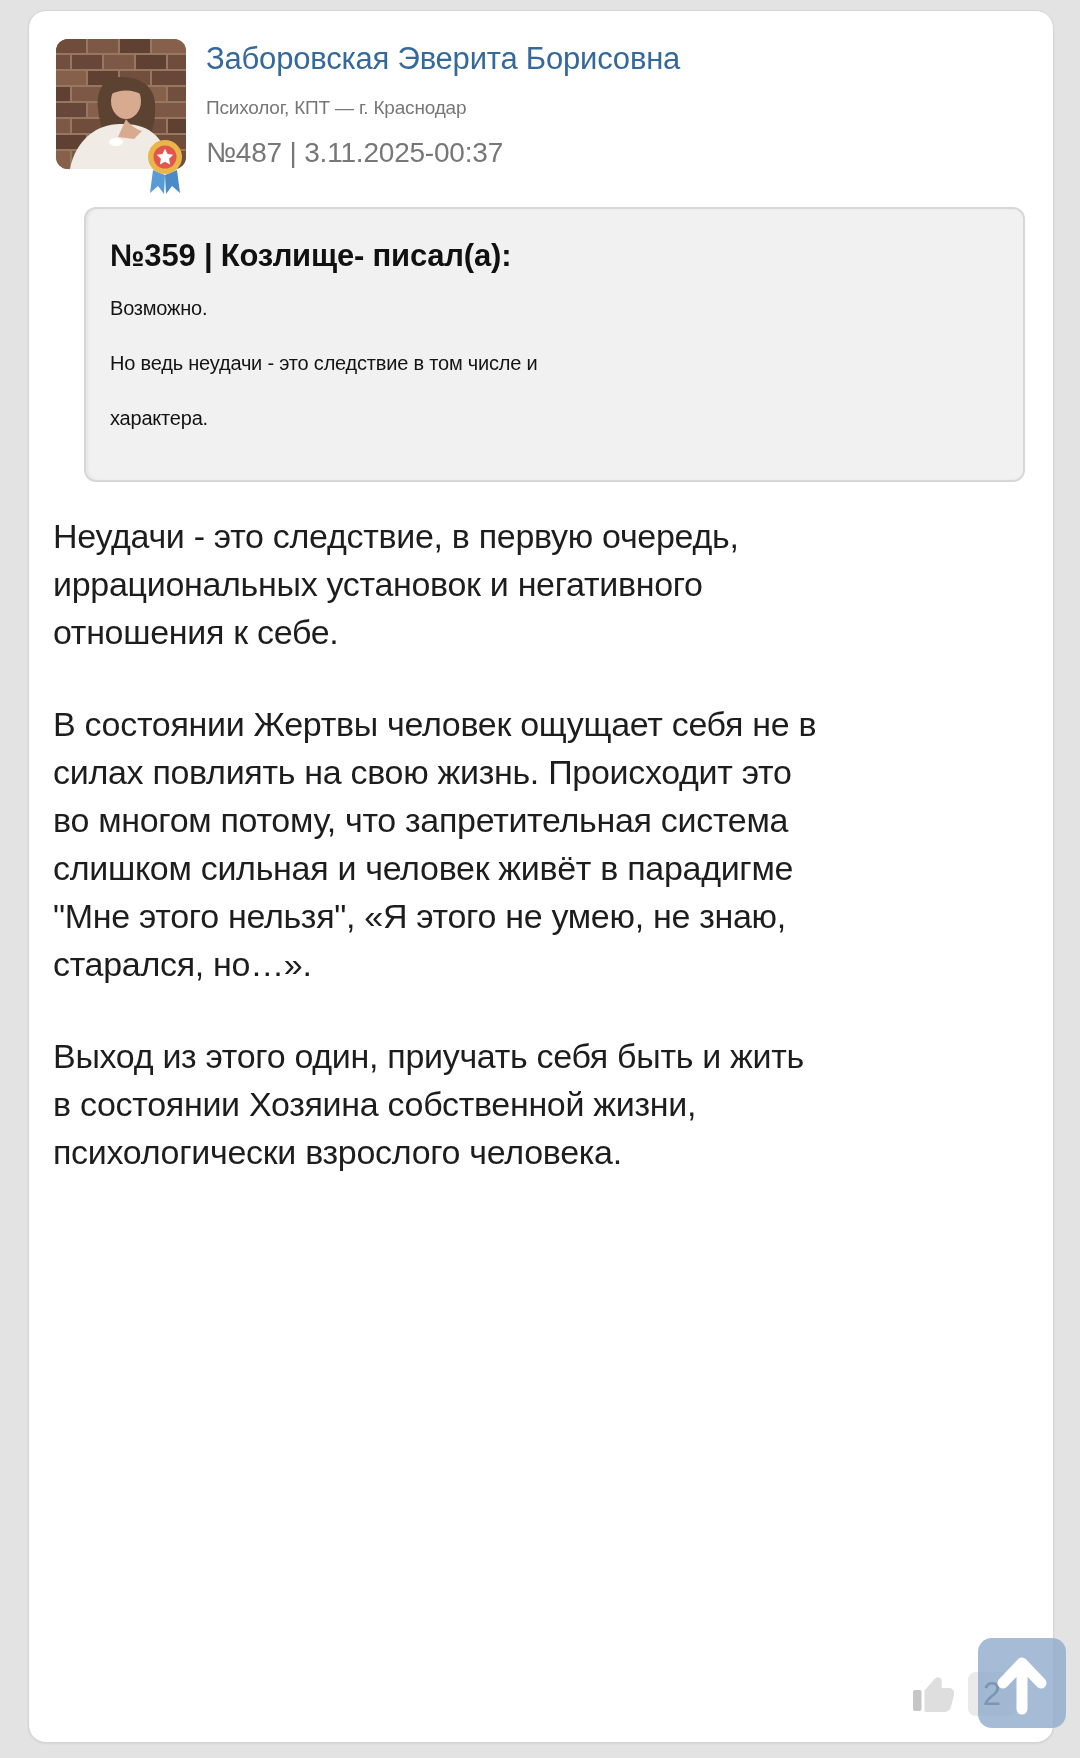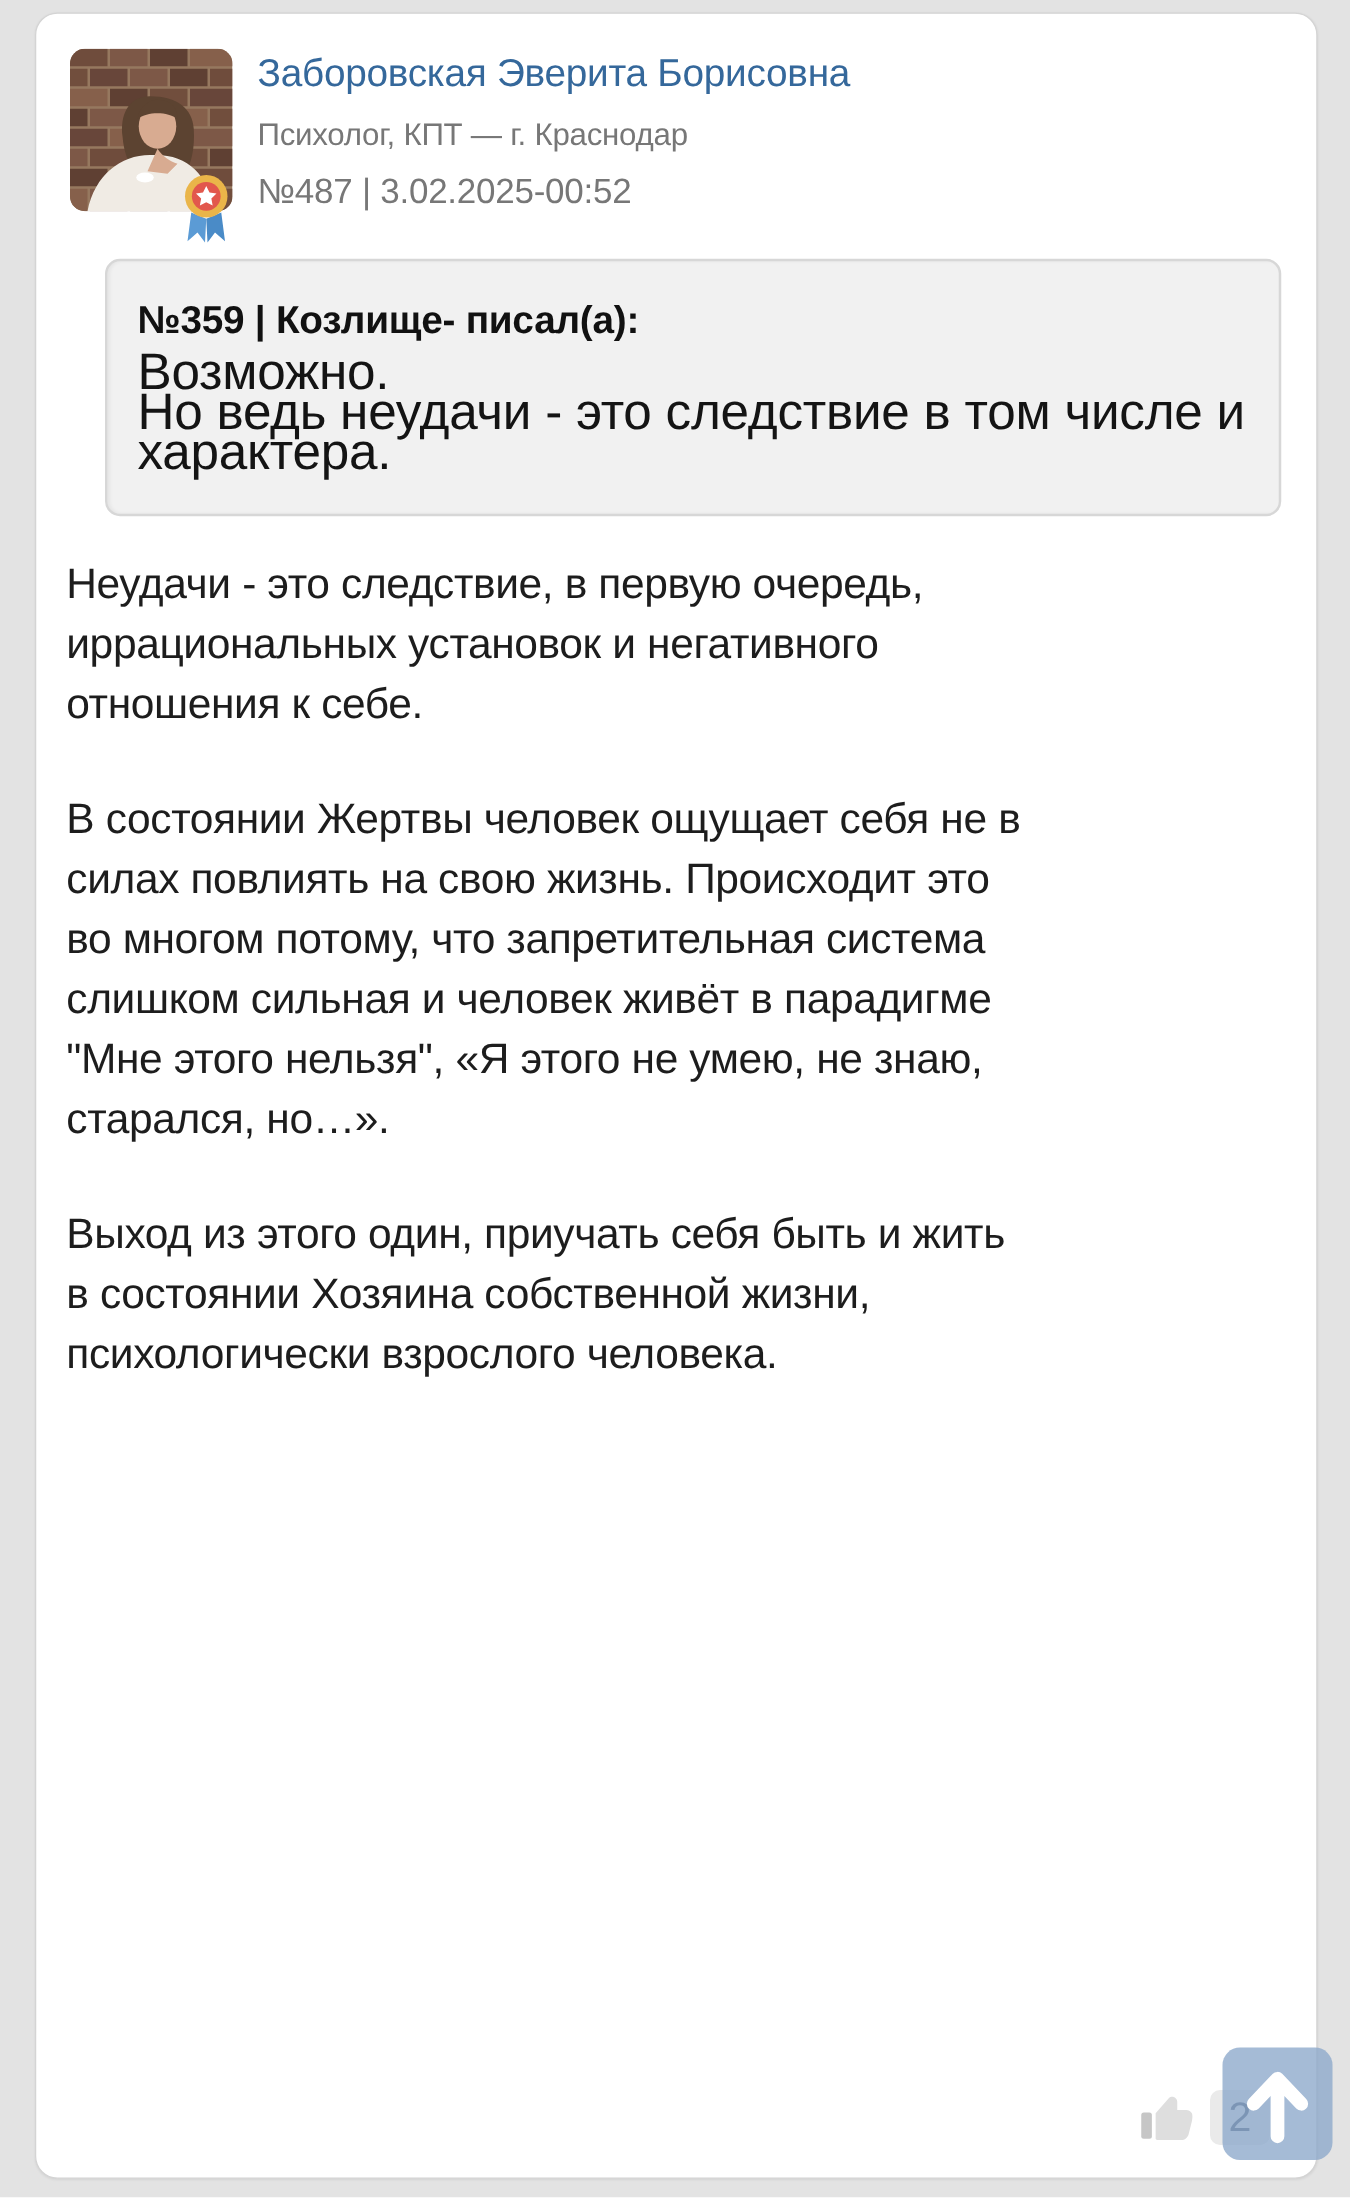--- a/index.html
+++ b/index.html
@@ -14,31 +14,31 @@
   }
 
   
   .post-header{display:flex;align-items:flex-start;}
   .avatar-wrap{position:relative;width:130px;height:130px;margin:2px 0 0 3px;flex:0 0 auto;}
   .avatar-img{width:130px;height:130px;border-radius:12px;overflow:hidden;display:block;}
   .award-badge{position:absolute;left:85px;top:98px;width:48px;height:62px;}
   .header-text{margin-left:20px;padding-top:2px;min-width:0;}
   .author-name{display:inline-block;color:#35689b;font-size:31px;font-weight:normal;
     line-height:40px;text-decoration:none;letter-spacing:-0.2px;}
-  .author-title{color:#777777;font-size:25px;line-height:34px;margin-top:12px;letter-spacing:-0.2px;}
+  .author-title{color:#777777;font-size:19px;line-height:34px;margin-top:12px;letter-spacing:-0.2px;}
   .post-meta{color:#777777;font-size:28px;line-height:33px;margin-top:11px;letter-spacing:-0.2px;}
 
   
   .quote-block{
     margin:38px 4px 0 31px;background:#f1f1f1;border:2px solid #d7d7d7;border-radius:12px;
     padding:22px 24px 34px;box-sizing:border-box;
     box-shadow:inset 2px 0 3px rgba(0,0,0,0.05);
   }
   .quote-header{font-size:31px;font-weight:bold;color:#111111;line-height:50px;letter-spacing:-0.2px;}
-  .quote-body{font-size:41px;color:#141414;line-height:32px;white-space:pre-line;letter-spacing:-0.2px;}
+  .quote-body{font-size:20px;color:#141414;line-height:55px;white-space:pre-line;letter-spacing:-0.2px;}
 
   
   .post-body{margin:30px 0 0 0;}
   .para{font-size:34px;color:#1d1d1d;line-height:48px;margin:44px 0 0 0;
     white-space:pre-line;letter-spacing:-0.3px;}
   .para:first-child{margin-top:30px;}
 
   
   .like-row{position:absolute;right:37px;bottom:26px;display:flex;align-items:center;}
   .thumb-icon{width:44px;height:44px;display:block;}
@@ -116,21 +116,21 @@
           <path d="M12,33 L9,56 L17,49 L23,57 L24,38 Z" fill="#5b9bd5"></path>
           <path d="M36,33 L39,56 L31,49 L25,57 L24,38 Z" fill="#4a8bc7"></path>
           <circle cx="24" cy="20" r="17" fill="#eab549"></circle>
           <circle cx="24" cy="20" r="11.5" fill="#e2574c"></circle>
           <path d="M24,11.8 L26.6,17.0 L32.2,17.8 L28.1,21.8 L29.1,27.4 L24,24.7 L18.9,27.4 L19.9,21.8 L15.8,17.8 L21.4,17.0 Z" fill="#ffffff"></path>
         </svg>
       </div>
       <div class="header-text">
         <a href="#" class="author-name">Заборовская Эверита Борисовна</a>
         <div class="author-title">Психолог, КПТ — г. Краснодар</div>
-        <div class="post-meta">№487 | 3.02.2025-00:52</div>
+        <div class="post-meta">№487 | 3.11.2025-00:37</div>
       </div>
     </div>
 
     <div class="quote-block">
       <div class="quote-header">№359 | Козлище- писал(а):</div>
       <div class="quote-body">Возможно.
 Но ведь неудачи - это следствие в том числе и
 характера.</div>
     </div>
 

